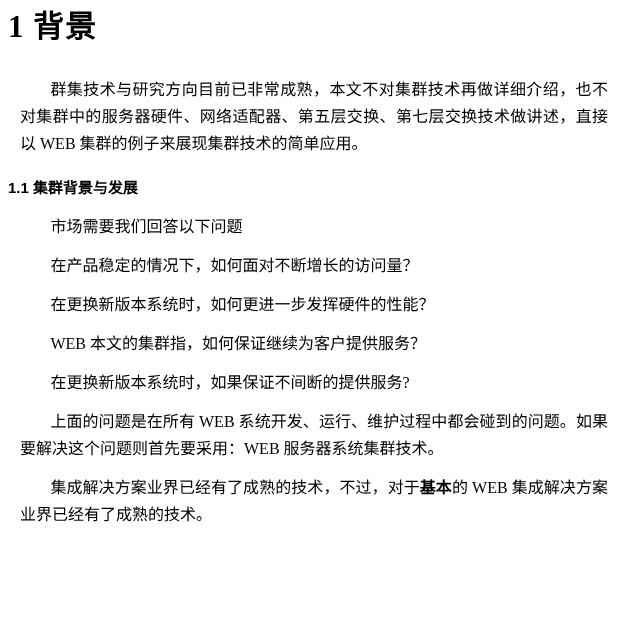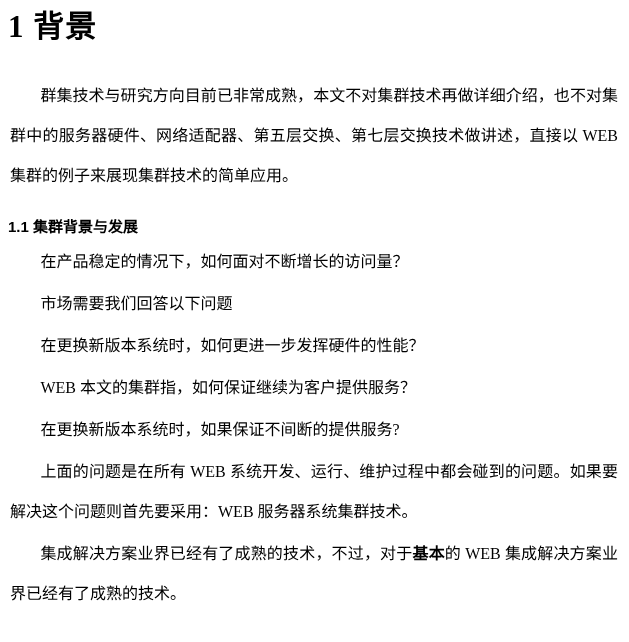--- a/index.html
+++ b/index.html
@@ -28,46 +28,46 @@
     letter-spacing: 1px;
   }
   h2.section-heading {
     margin: 18px 0 0 0;
     font-family: "Liberation Sans", sans-serif;
     font-size: 15px;
     font-weight: bold;
     line-height: 26px;
   }
   p.body-para {
-    margin: 2px;
+    margin: 12px;
     font-size: 16px;
-    line-height: 40px;
+    line-height: 27px;
     text-align: justify;
     text-indent: 1.9em;
   }
   p.first-after-title { margin-top: 32px; }
   p.first-after-heading { margin-top: 26px; }
   .bold-run { font-weight: bold; }
 </style>
 </head>
 <body>
 
 <div class="page">
 
   <h1 class="doc-title">1 背景</h1>
 
   <p class="body-para first-after-title">群集技术与研究方向目前已非常成熟，本文不对集群技术再做详细介绍，也不对集群中的服务器硬件、网络适配器、第五层交换、第七层交换技术做讲述，直接以 WEB 集群的例子来展现集群技术的简单应用。</p>
 
   <h2 class="section-heading">1.1 集群背景与发展</h2>
 
 
 
+  <p class="body-para">市场需要我们回答以下问题</p>
+
   <p class="body-para">在产品稳定的情况下，如何面对不断增长的访问量？</p>
-
-  <p class="body-para">市场需要我们回答以下问题</p>
 
   <p class="body-para">在更换新版本系统时，如何更进一步发挥硬件的性能？</p>
 
   <p class="body-para">WEB 本文的集群指，如何保证继续为客户提供服务？</p>
 
   <p class="body-para">在更换新版本系统时，如果保证不间断的提供服务?</p>
 
   <p class="body-para">上面的问题是在所有 WEB 系统开发、运行、维护过程中都会碰到的问题。如果要解决这个问题则首先要采用：WEB 服务器系统集群技术。</p>
 
   <p class="body-para"><span>集成解决方案业界已经有了成熟的技术，不过，对于</span><span class="bold-run">基本</span><span>的 WEB 集成解决方案业界已经有了成熟的技术。</span></p>

